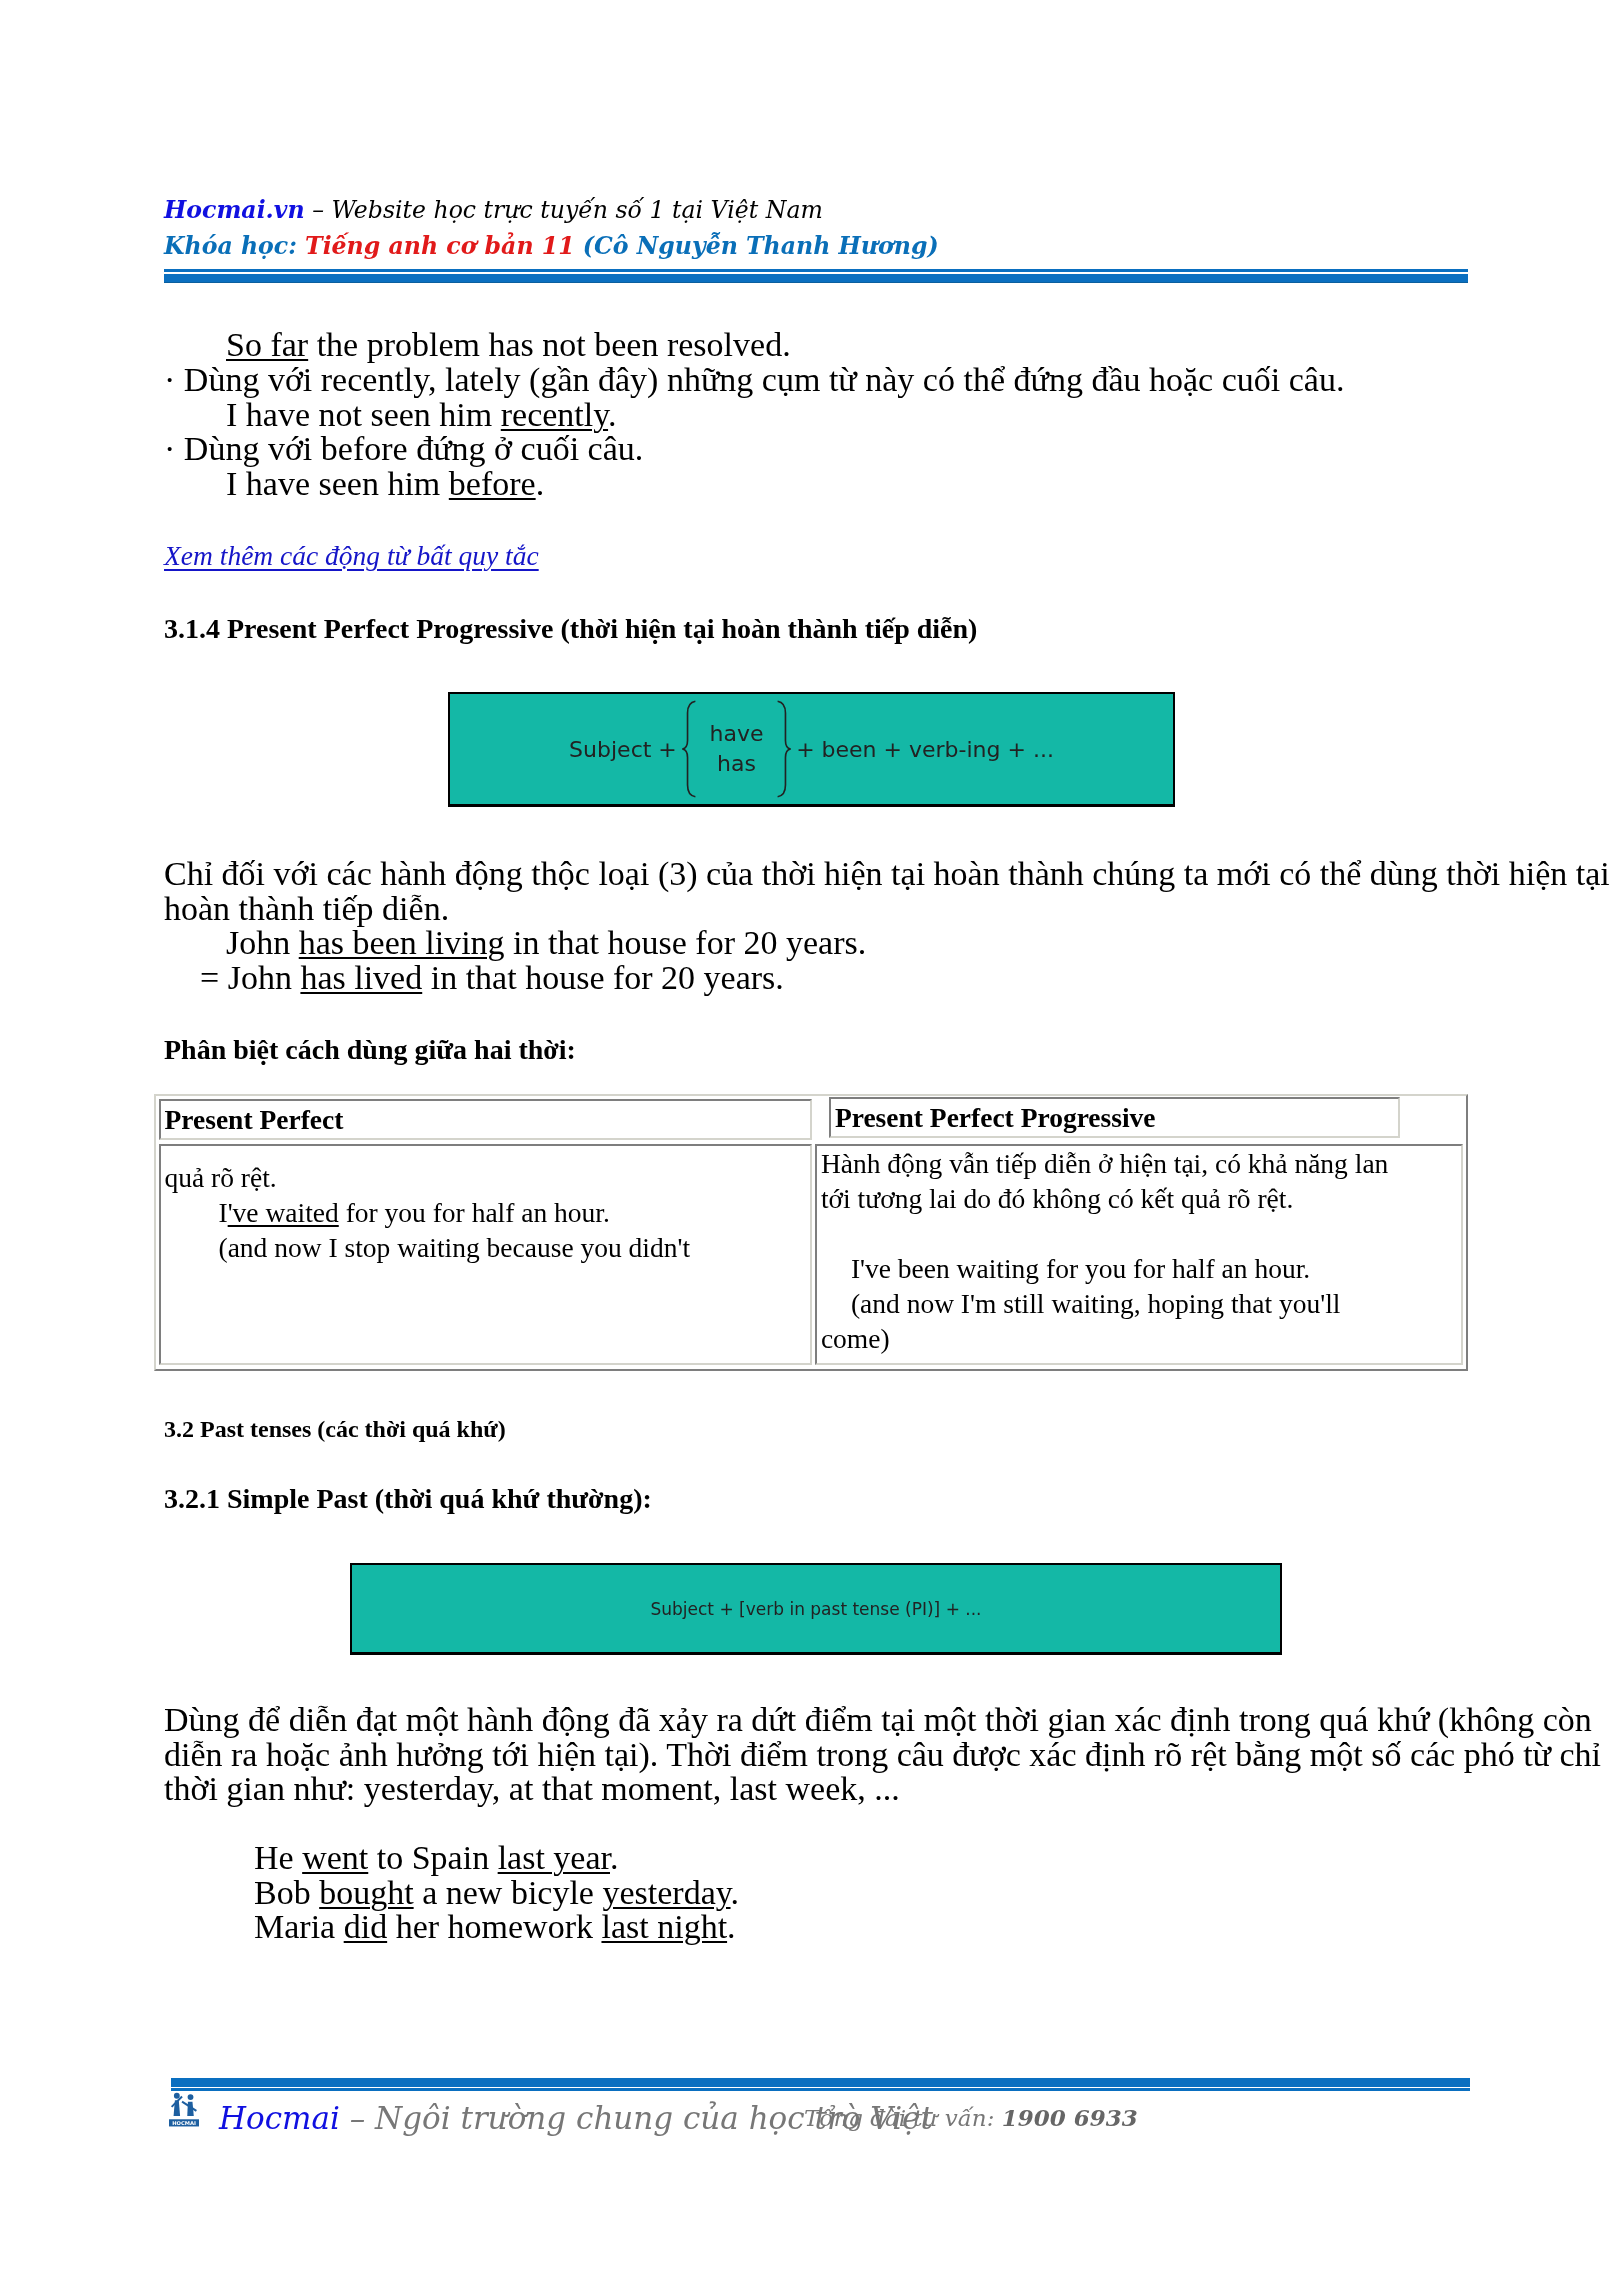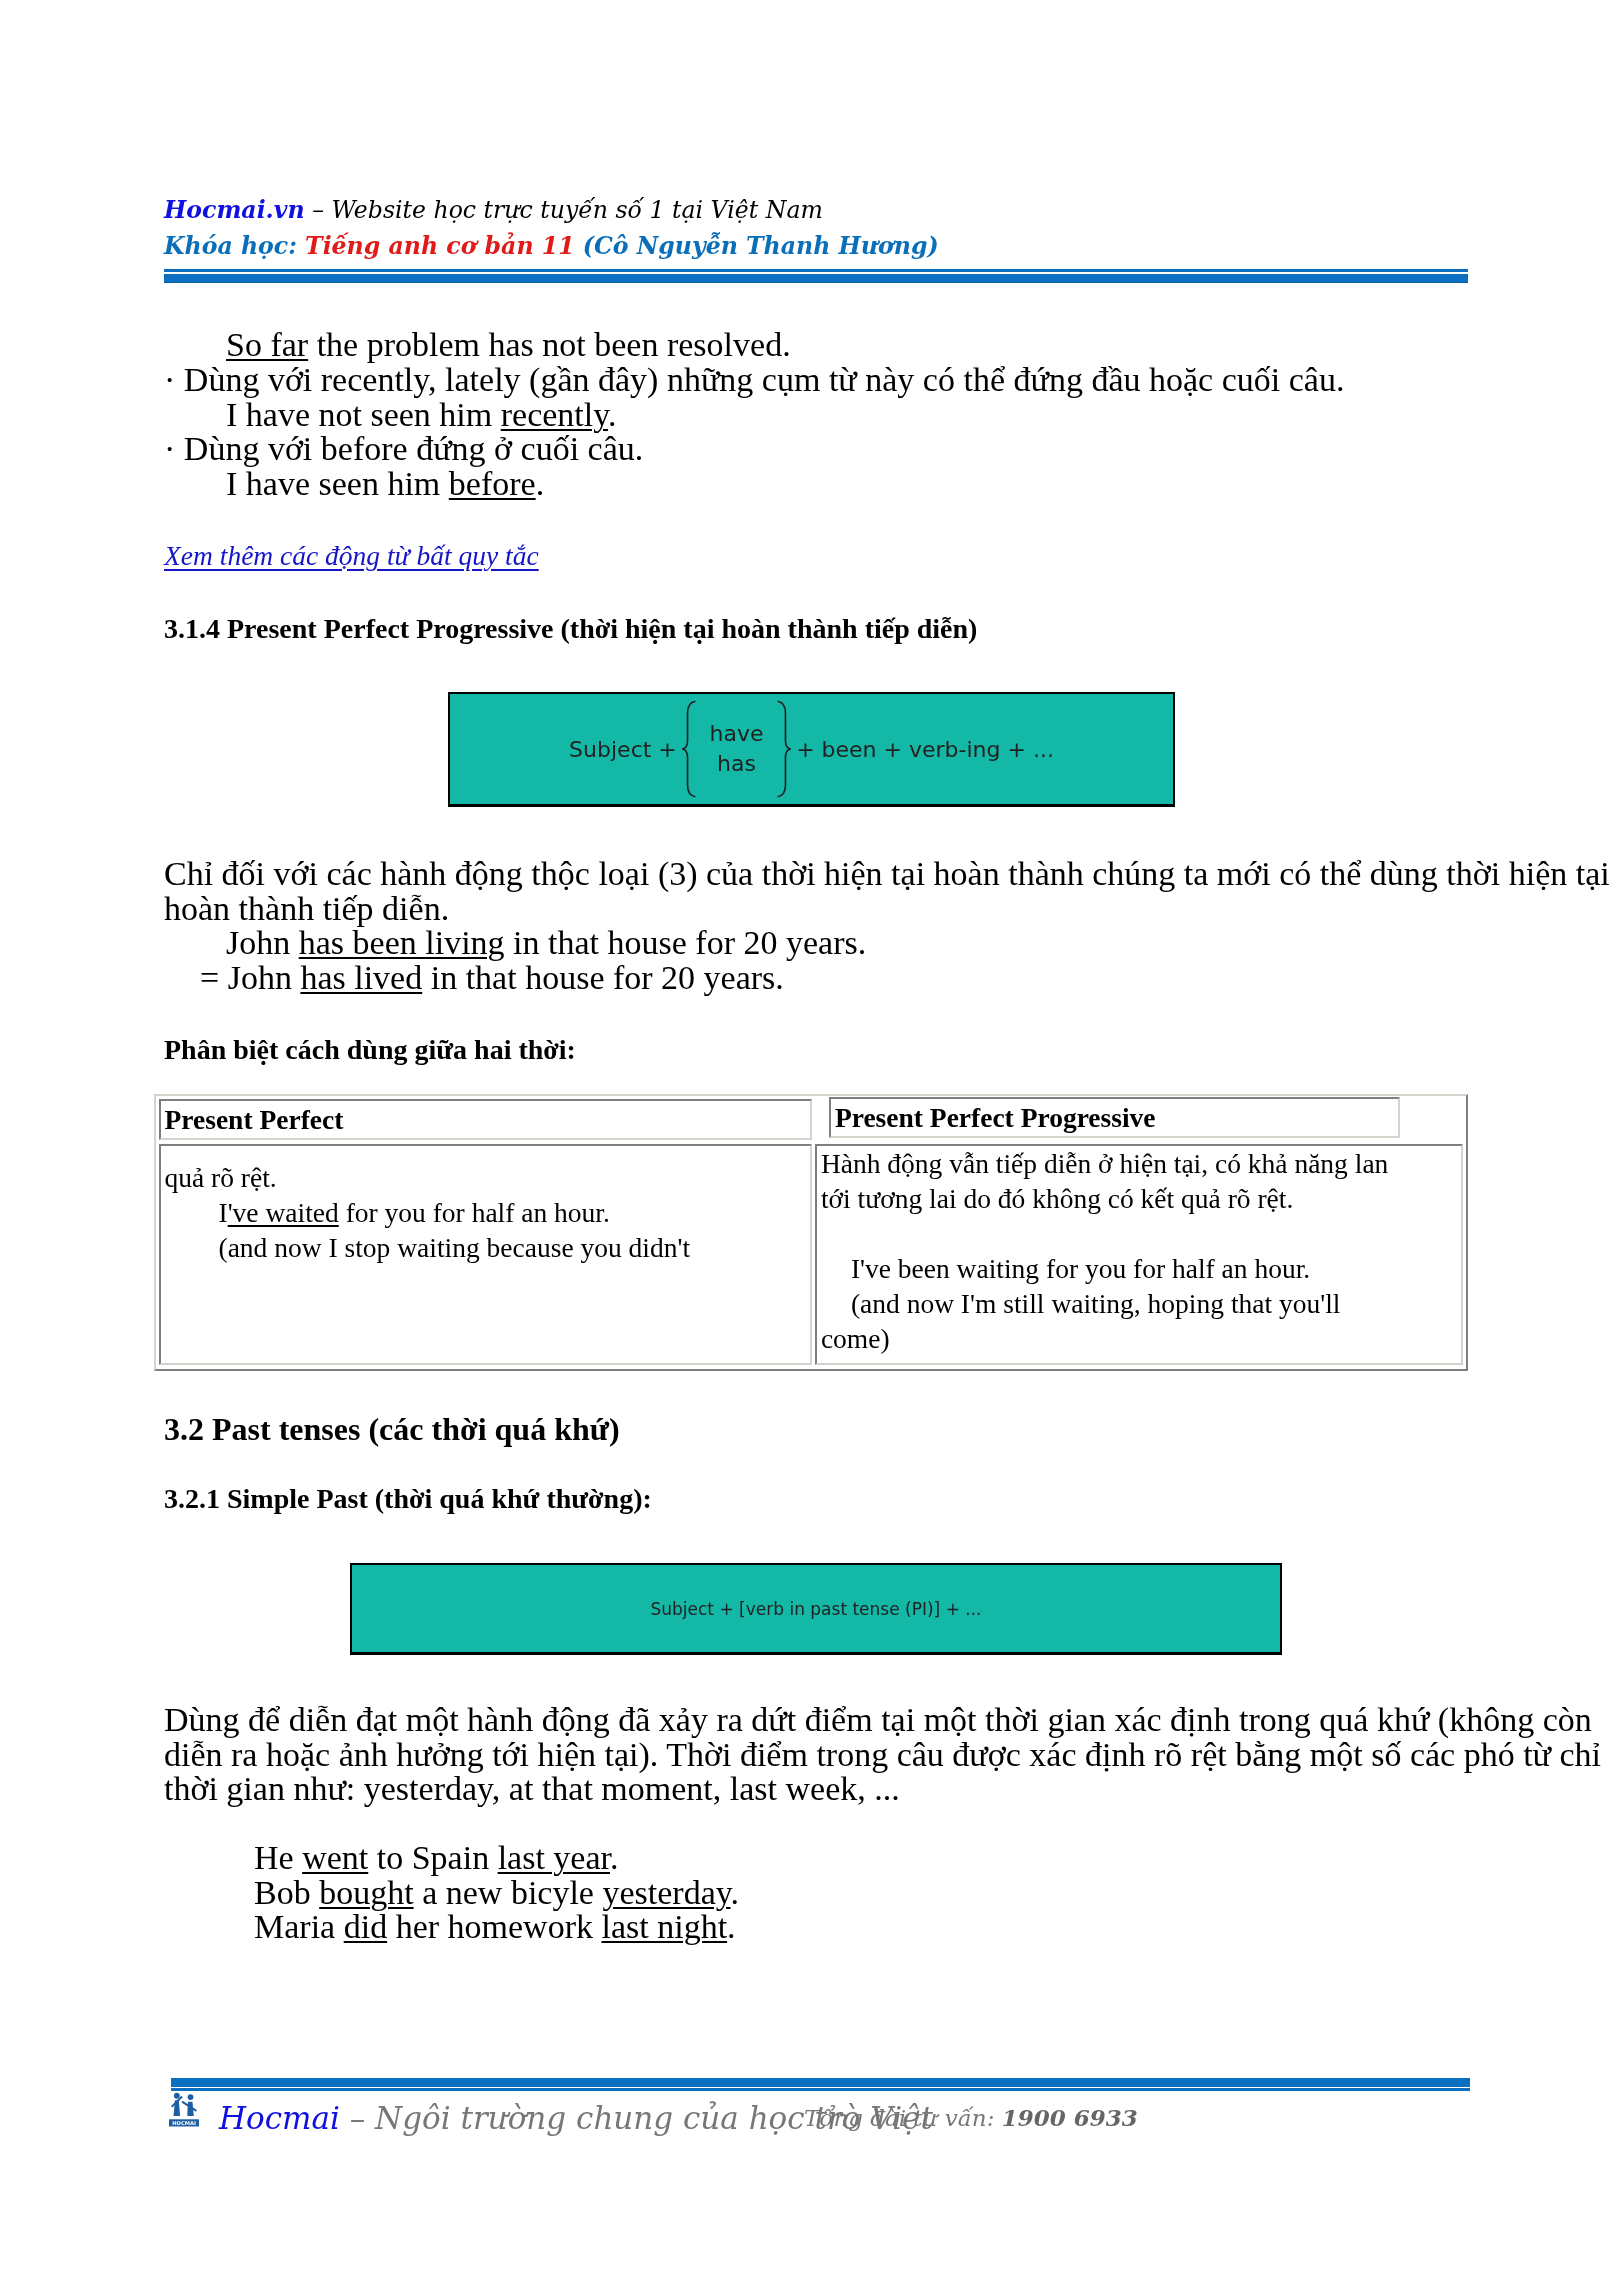--- a/index.html
+++ b/index.html
@@ -19,21 +19,21 @@
     .brand { color: #1010e0; font-weight: bold; }
     .hdr-red { color: #e11a1a; }
     .hdr-rule-thin { left: 164px; top: 269px; width: 1304px; height: 2.6px; background: #0a6fc0; }
     .hdr-rule-thick { left: 164px; top: 274px; width: 1304px; height: 7.9px; background: #0a6fc0; border-bottom: 0.7px solid #0b5f9e; }
 
     
     .txt { font-size: 34px; line-height: 35px; white-space: nowrap; }
     .u { text-decoration: underline; text-underline-offset: 3.3px; text-decoration-thickness: 2px; }
     .link { color: #1515c8; font-style: italic; text-decoration: underline; text-underline-offset: 3.9px; text-decoration-thickness: 2px; font-size: 27.5px; }
     .h3 { font-weight: bold; font-size: 28px; line-height: 35px; white-space: nowrap; }
-    .h2 { font-weight: bold; font-size: 32px; line-height: 39px; white-space: nowrap; }
+    .h2 { font-weight: bold; font-size: 24px; line-height: 39px; white-space: nowrap; }
 
     
     .formula-box {
       border: 2px solid #000;
       border-bottom-width: 3.3px;
       border-right-width: 2.6px;
       background: #14b8a6;
       box-sizing: border-box;
       font-family: "DejaVu Sans", sans-serif;
       font-size: 22px;

